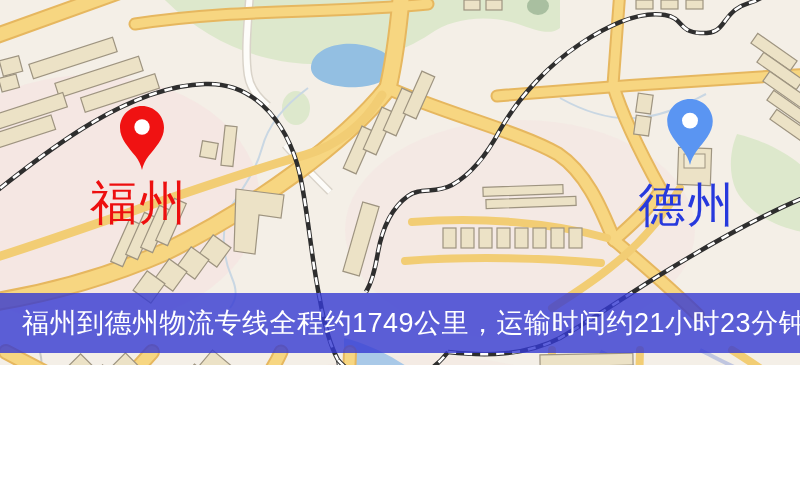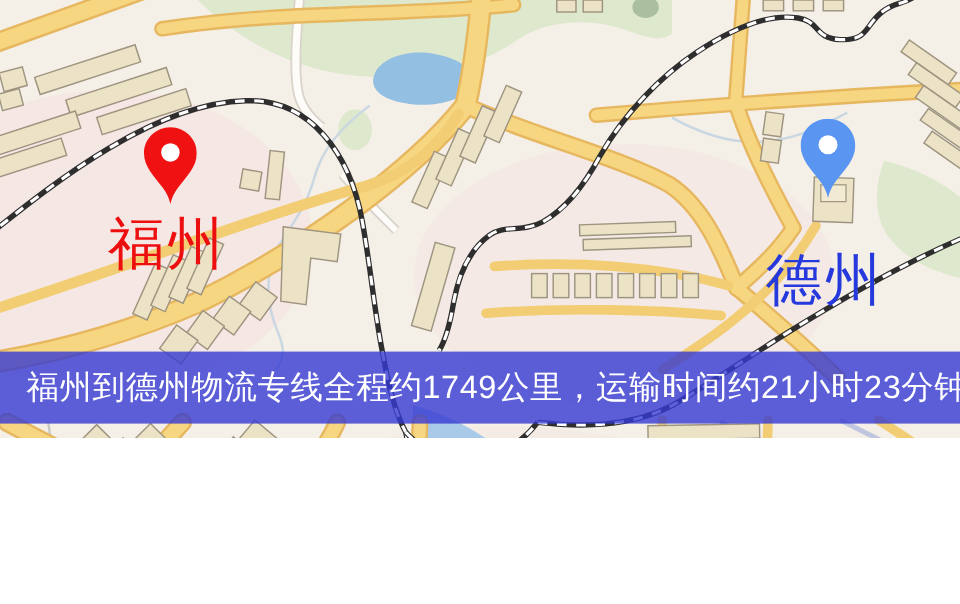--- a/index.html
+++ b/index.html
@@ -24,21 +24,21 @@
   }
   .map-stage svg.basemap{position:absolute;left:0;top:0;}
   .pin{position:absolute;line-height:0;}
   .pin-origin{left:120px;top:104px;}
   .pin-destination{left:667px;top:99px;}
   .city-label{
     position:absolute;font-family:"Liberation Serif","DejaVu Serif",serif;
     font-size:47px;font-weight:500;letter-spacing:2px;white-space:nowrap;
   }
   .label-origin{left:90px;top:172px;color:var(--origin-label);}
-  .label-destination{left:638px;top:174px;color:var(--destination-label);margin-top:28px;}
+  .label-destination{left:638px;top:174px;color:var(--destination-label);}
   .info-banner{
     position:absolute;left:0;top:293px;width:800px;height:60px;
     background:var(--banner-bg);display:flex;align-items:center;
     box-sizing:border-box;padding-left:22px;
   }
   .info-banner .banner-text{
     color:var(--banner-text);font-size:27px;letter-spacing:0.5px;white-space:nowrap;
   }
   .rd-case{fill:none;stroke:var(--road-casing);stroke-linecap:round;stroke-linejoin:round;}
   .rd-fill{fill:none;stroke:var(--road);stroke-linecap:round;stroke-linejoin:round;}

